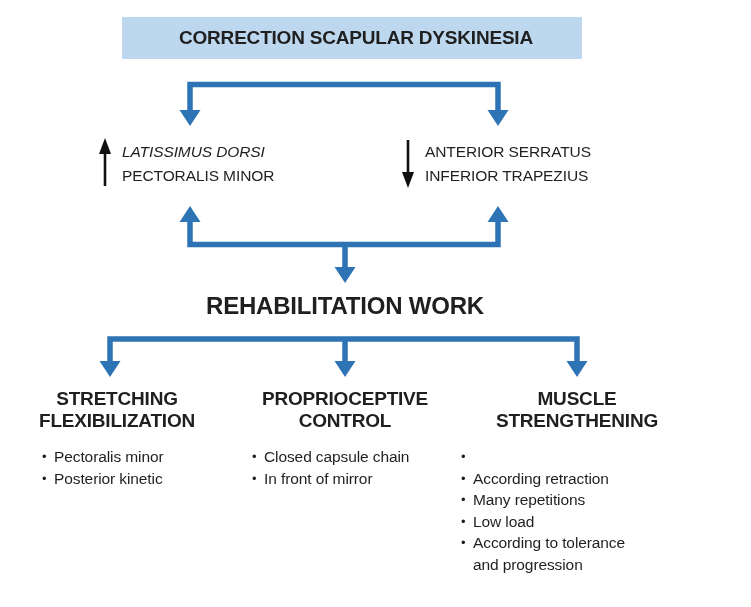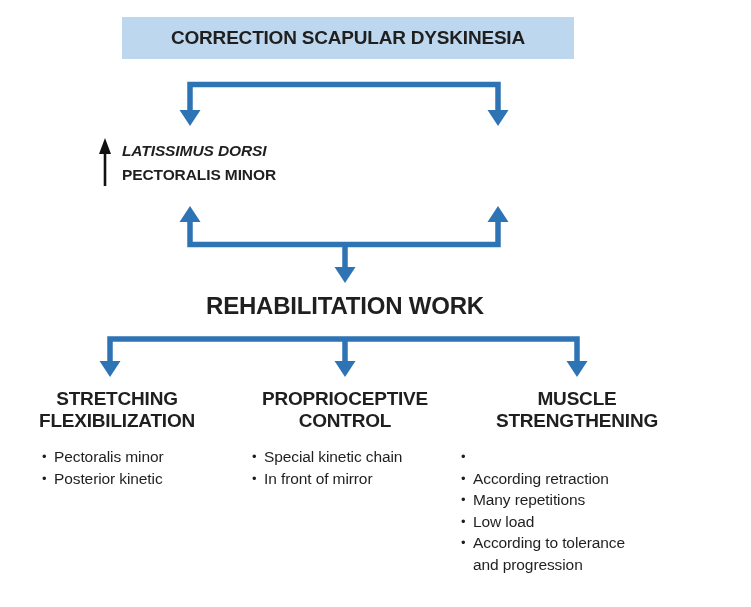--- a/index.html
+++ b/index.html
@@ -5,24 +5,24 @@
   html,body{margin:0;padding:0;background:#ffffff;}
   .canvas{
     position:relative;width:751px;height:607px;background:#ffffff;
     font-family:"Liberation Sans","DejaVu Sans",sans-serif;
     color:var(--text,#1f1f1f);overflow:hidden;
   }
   .connectors{position:absolute;left:0;top:0;width:751px;height:607px;color:var(--accent,#2E74B5);}
   .title-box{
     position:absolute;left:122px;top:17px;width:452px;height:42px;
     background:var(--box_fill,#BDD7EE);
-    display:flex;align-items:center;justify-content:center;
+    display:flex;align-items:center;justify-content:center;padding-left:8px;
   }
   .title-box .txt{font-size:19px;font-weight:700;letter-spacing:-0.2px;}
-  .muscle-block{position:absolute;display:flex;align-items:center;font-weight:bold;}
+  .muscle-block{position:absolute;display:flex;align-items:flex-end;}
   .muscle-block .b-arrow{flex:0 0 auto;margin-top:1px;}
   .muscle-lines{margin-left:9px;font-size:15.5px;line-height:24px;letter-spacing:-0.1px;white-space:nowrap;}
   .muscle-lines .l1{font-style:italic;}
   .mb-left{left:97px;top:137px;}
   .mb-right{left:400px;top:137px;}
   .rehab-title{
     position:absolute;left:145px;top:292px;width:400px;text-align:center;
     font-size:24px;font-weight:700;letter-spacing:-0.2px;
   }
   .branch-head{
@@ -72,20 +72,30 @@
     <svg class="b-arrow" width="16" height="50" viewBox="0 0 16 50" aria-hidden="true">
       <polygon points="8,0 2,16 14,16" fill="#111111"></polygon>
       <line x1="8" y1="14" x2="8" y2="48" stroke="#111111" stroke-width="2.6"></line>
     </svg>
     <div class="muscle-lines">
       <div class="l1">LATISSIMUS DORSI</div>
       <div class="l2">PECTORALIS MINOR</div>
     </div>
   </div>
 
+  <div class="muscle-block mb-right">
+    <svg class="b-arrow" width="16" height="50" viewBox="0 0 16 50" aria-hidden="true">
+      <line x1="8" y1="2" x2="8" y2="36" stroke="#111111" stroke-width="2.6"></line>
+      <polygon points="8,50 2,34 14,34" fill="#111111"></polygon>
+    </svg>
+    <div class="muscle-lines">
+      <div class="l2">ANTERIOR SERRATUS</div>
+      <div class="l2">INFERIOR TRAPEZIUS</div>
+    </div>
+  </div>
 
   <div class="rehab-title">REHABILITATION WORK</div>
 
   <div class="branch-head bh-1">STRETCHING
 FLEXIBILIZATION</div>
   <div class="branch-head bh-2">PROPRIOCEPTIVE
 CONTROL</div>
   <div class="branch-head bh-3">MUSCLE
 STRENGTHENING</div>
 
@@ -95,21 +105,21 @@
         <span class="bullet-text">Pectoralis minor</span>
       </div>
       <div class="bullet-item">
         <span class="bullet">•</span>
         <span class="bullet-text">Posterior kinetic</span>
       </div>
     </div>
   <div class="bullet-list bl-2">
       <div class="bullet-item">
         <span class="bullet">•</span>
-        <span class="bullet-text">Special kinetic chain</span>
+        <span class="bullet-text">Closed capsule chain</span>
       </div>
       <div class="bullet-item">
         <span class="bullet">•</span>
         <span class="bullet-text">In front of mirror</span>
       </div>
     </div>
   <div class="bullet-list bl-3">
       <div class="bullet-item">
         <span class="bullet">•</span>
       </div>

